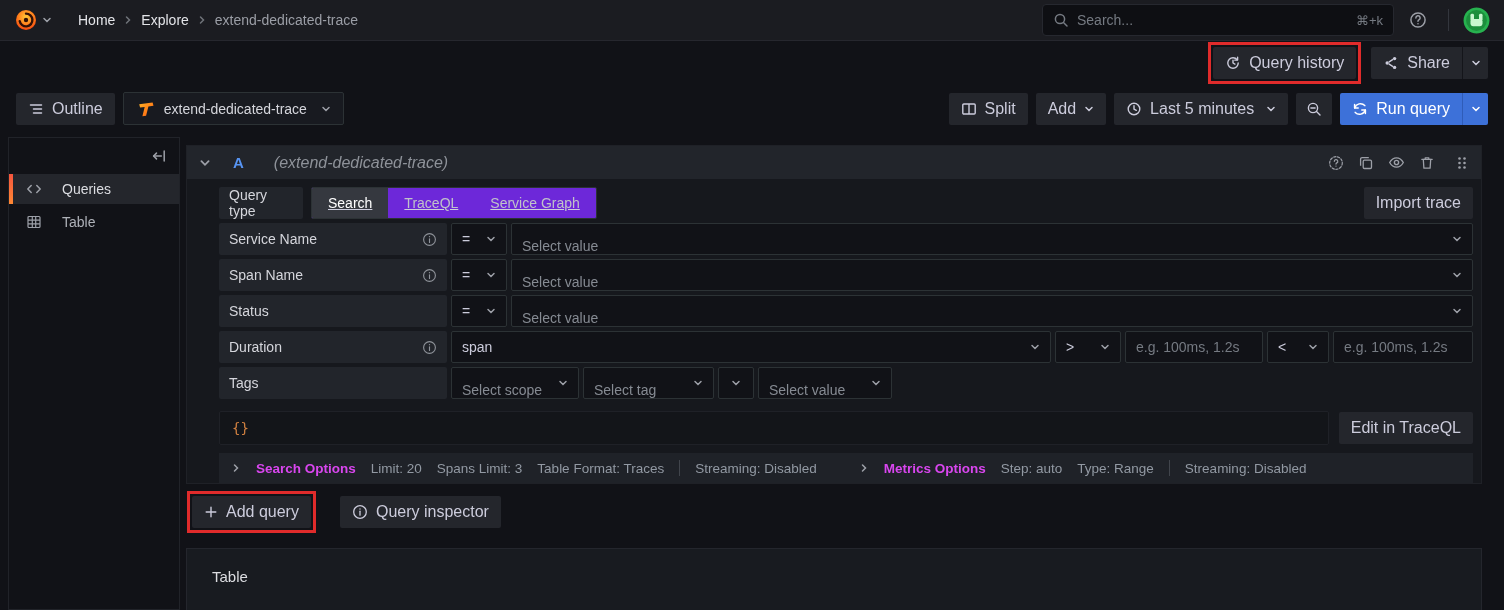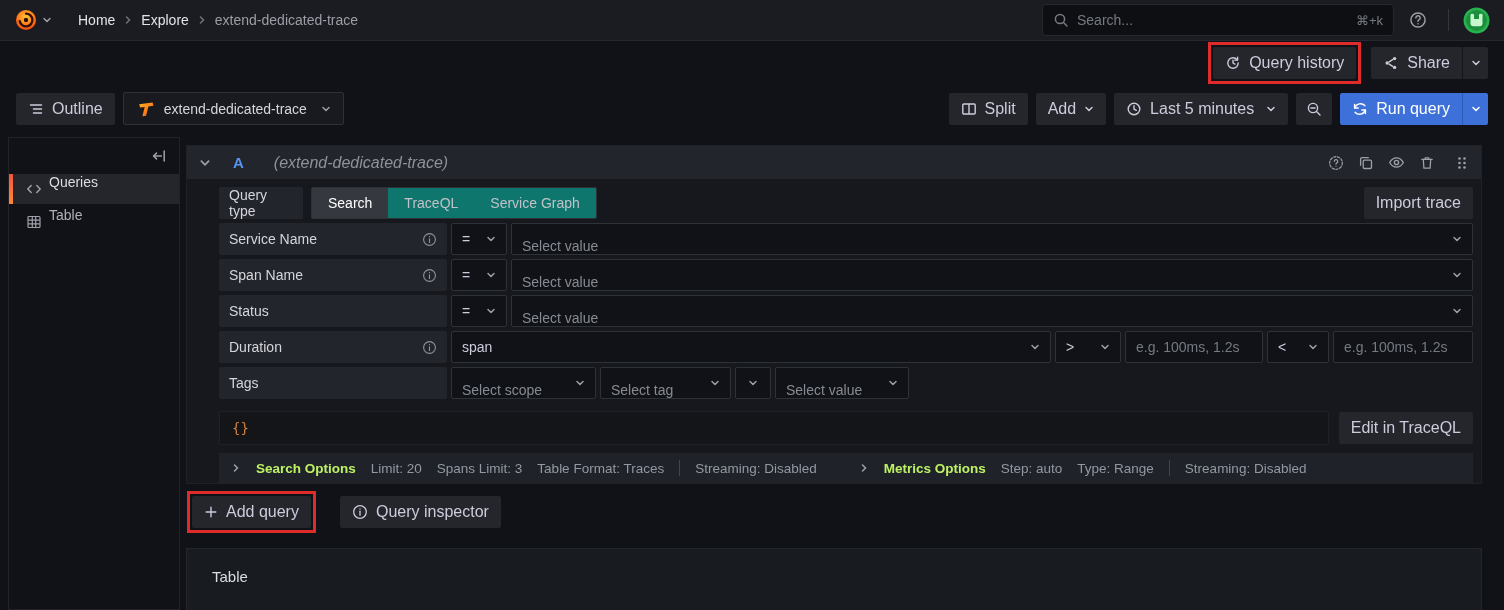--- a/index.html
+++ b/index.html
@@ -72,21 +72,21 @@
   
   .sidebar {
     position:absolute; left:8px; top:137px; width:172px; bottom:0;
     border:1px solid #212329; background:#111217;
   }
   .sidebar-collapse {
     height:36px; display:flex; align-items:center; justify-content:flex-end; padding:0 12px;
     color:#9da0a8; cursor:pointer;
   }
   .side-item {
-    position:relative; height:30px; display:flex; gap:7px;
+    position:relative; height:30px; display:flex; align-items:center; gap:20px;
     padding-left:17px; color:#aeb1b8; cursor:pointer; margin-bottom:3px;
   }
   .side-item .icon { color:#9da0a8; }
   .side-item.active { background:#24262c; color:#dcdde2; }
   .side-item.active::before {
     content:""; position:absolute; left:0; top:0; bottom:0; width:4px;
     background:linear-gradient(180deg,#f5553e 0%, #ff8833 100%);
   }
 
   
@@ -104,21 +104,21 @@
   .qe-actions .icon { cursor:pointer; }
   .qe-body { padding:4px 8px 0 32px; }
 
   .tabs-row { display:flex; align-items:center; margin-top:4px; height:32px; }
   .qt-label {
     width:84px; height:32px; background:#22252b; border-radius:2px;
     display:flex; align-items:center; padding:0 10px; color:#d5d6dc; font-weight:500;
   }
   .radio-group {
     display:inline-flex; align-items:stretch; height:32px; margin-left:8px;
-    background:#0f766e; border:1px solid #2c3235; border-radius:2px; overflow:hidden;
+    background:#6d28d9; border:1px solid #2c3235; border-radius:2px; overflow:hidden;text-decoration:underline;
   }
   .radio-opt {
     display:flex; align-items:center; padding:0 16px; color:#c0c2c9; cursor:pointer;
     font-weight:500;
   }
   .radio-opt.active { background:#35383f; color:#ffffff; }
   .tabs-spacer { flex:1; }
 
   .qrow { display:flex; gap:4px; height:32px; margin-top:4px; }
   .label-cell {
@@ -145,21 +145,21 @@
   .tql-editor {
     flex:1; height:34px; background:#131519; border:1px solid #1f2127; border-radius:2px;
     display:flex; align-items:center; padding:0 12px;
     font-family:"DejaVu Sans Mono", monospace; font-size:14px; color:#d08040; cursor:text;
   }
 
   .opts-strip {
     display:flex; align-items:center; gap:15px; height:30px; margin-top:8px;
     background:#1f2228; padding:0 12px; font-size:13.5px; color:#9299a3;
   }
-  .opts-title { color:#bef264; font-weight:600; cursor:pointer; }
+  .opts-title { color:#d946ef; font-weight:600; cursor:pointer; }
   .opts-chev { color:#9da0a8; cursor:pointer; }
   .vdiv { width:1px; height:16px; background:#41454c; }
   .opts-gap { width:12px; }
 
   
   .secondary-actions {
     position:absolute; left:187px; top:491px; display:flex; align-items:center; gap:24px;
   }
 
   
@@ -576,21 +576,21 @@
             </svg>
         </span>
       </div>
       <input class="dur-input" style="width: 140px;" placeholder="e.g. 100ms, 1.2s">
     </div>
 
     <div class="qrow">
       <div class="label-cell">
         <span>Tags</span>
       </div>
-      <div class="sel" style="width:145px;flex:none;">
+      <div class="sel" style="width:128px;flex:none;">
         <span class="ph">Select scope</span>
         <span class="chev icon">
           <svg width="10" height="10" viewBox="0 0 10 10">
               <path d="M2 3.5 5 6.5 8 3.5" fill="none" stroke="currentColor" stroke-width="1.5" stroke-linecap="round"></path>
             </svg>
         </span>
       </div>
       <div class="sel" style="width:131px;flex:none;">
         <span class="ph">Select tag</span>
         <span class="chev icon">

